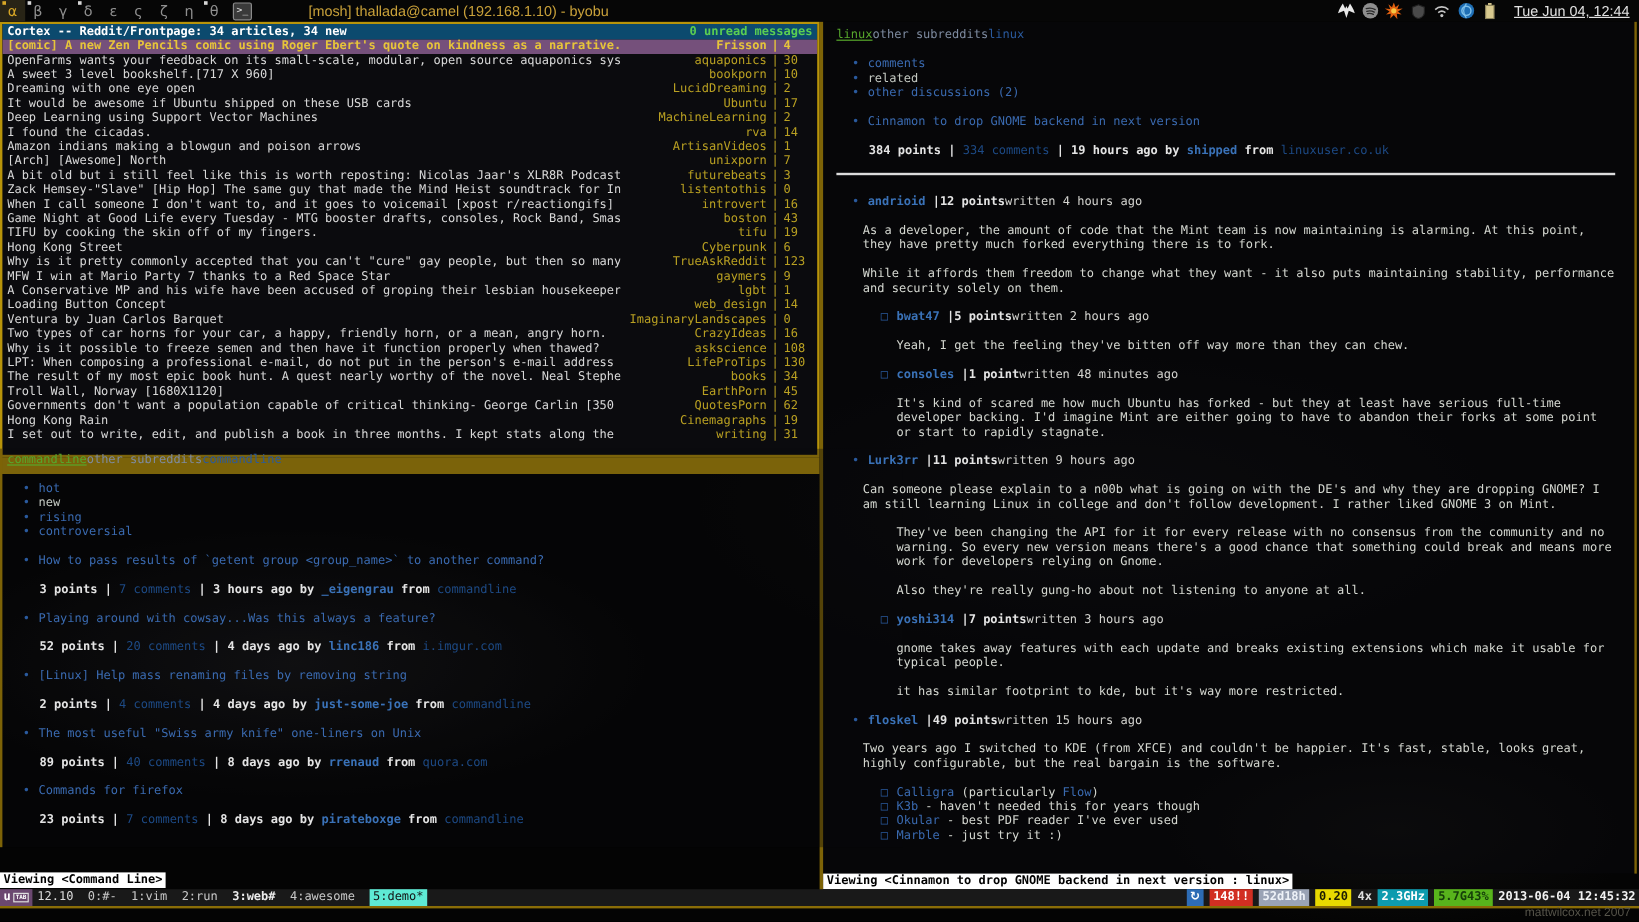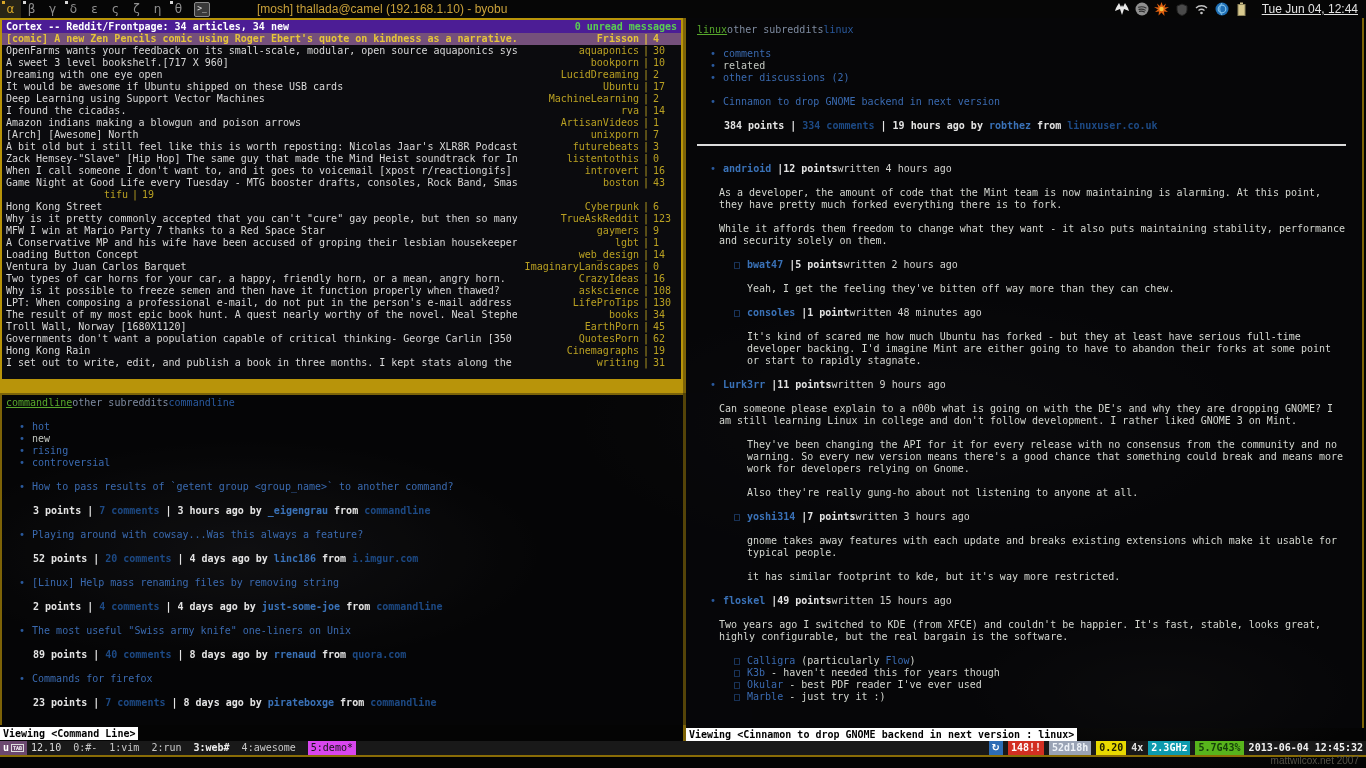--- a/index.html
+++ b/index.html
@@ -21,51 +21,51 @@
   .tag.active .sq{background:#d8a726;}
   .taskicon{width:14px;height:13px;margin-left:5px;background:#3a3a3a;border:1px solid #8a8a8a;border-radius:2px;
     color:#e0e0e0;font-size:8px;line-height:12px;text-align:center;font-family:"DejaVu Sans Mono",monospace;}
   .wintitle{color:#c9a13a;font-size:12px;margin-left:6px;white-space:nowrap;padding-left:41px;}
   .tray{margin-left:auto;display:flex;align-items:center;gap:4px;}
   .ticon{display:inline-flex;align-items:center;justify-content:center;width:16px;height:15px;}
   .clock{color:#e2e2e2;font-size:12px;margin:0 8px 0 12px;white-space:nowrap;text-decoration:underline;}
   
   .cortex{position:absolute;left:0;top:18px;width:683px;height:363px;box-sizing:border-box;
     border:2px solid #b8940a;background:#0b0b0e;overflow:hidden;}
-  .cortex-header{height:13px;background:#4c1d95;color:#fff;font-weight:bold;font-size:10px;line-height:13px;
+  .cortex-header{height:13px;background:#0c4a6e;color:#fff;font-weight:bold;font-size:10px;line-height:13px;
     display:flex;justify-content:space-between;padding:0 4px;white-space:nowrap;}
   .cortex-header .unread{color:#5ace52;}
   .row{display:flex;height:12px;line-height:12px;font-size:10px;padding:0 4px;white-space:nowrap;cursor:default;}
   .row .t{flex:1;color:#d8d8d8;overflow:hidden;}
   .row .s{width:122px;text-align:right;color:#b9a022;overflow:hidden;}
   .row .sep{width:14px;text-align:center;color:#b9a022;}
   .row .c{width:24px;color:#b9a022;}
   .row.selected{background:#75507b;}
   .row.selected .t,.row.selected .s,.row.selected .sep,.row.selected .c{color:#e7c53a;font-weight:bold;}
   .goldbar{position:absolute;left:0;top:381px;width:683px;height:14px;background:#b8940a;}
   
   .pane{font-size:10px;line-height:12px;color:#cfd2cc;}
-  .clpane{position:absolute;left:0;top:393px;width:752px;height:332px;box-sizing:border-box;
+  .clpane{position:absolute;left:0;top:374px;width:752px;height:332px;box-sizing:border-box;
     padding:4px 4px 0 4px;overflow:hidden;border-left:2px solid #7d6307;background:rgba(8,8,12,.35);}
   .rxpane{position:absolute;left:686px;top:18px;width:678px;height:710px;box-sizing:border-box;
     padding:6px 10px 0 11px;overflow:hidden;border-right:2px solid #7d6307;background:rgba(8,8,12,.5);}
   .vdiv{position:absolute;left:683px;top:18px;width:3px;height:737px;background:#7d6307;}
   .bc{margin-bottom:12px;white-space:nowrap;}
   .bc1{color:#57a82c;text-decoration:underline;cursor:pointer;}
   .bc2{color:#7e8ba0;}
   .bc3{color:#2a5a9e;cursor:pointer;}
   .navblock{margin-bottom:12px;}
   .navline{padding-left:13px;cursor:pointer;}
   .bull{color:#2a5a9e;margin-right:7px;}
   .lnk{color:#3a6ab0;cursor:pointer;}
   .lnk.visited{color:#c3c8c1;}
   .dlnk{color:#1d4a85;cursor:pointer;}
   .ptitle{padding-left:13px;margin-bottom:12px;white-space:nowrap;}
   .pmeta{padding-left:27px;margin-bottom:12px;white-space:nowrap;color:#e4e4e4;font-weight:bold;}
-  .pmeta .dlnk{font-weight:bold;text-align:right;}
+  .pmeta .dlnk{font-weight:normal;text-align:right;}
   .pmeta .author{color:#3a72b8;font-weight:bold;cursor:pointer;}
   .hrline{height:2px;background:#dcdcdc;margin:5px 6px 17px 0;}
   .comment .chead{margin-bottom:12px;white-space:nowrap;}
   .comment.d0 .chead{padding-left:13px;}
   .comment.d1 .chead{padding-left:37px;}
   .comment .author{color:#3a72b8;font-weight:bold;cursor:pointer;}
   .comment .pts{color:#e4e4e4;font-weight:bold;}
   .comment .wr{color:#d4d4d0;}
   .cpara{margin-bottom:12px;color:#d4d7d0;}
   .comment.d0 .cpara{padding-left:22px;padding-right:4px;}
@@ -77,21 +77,21 @@
     font-weight:bold;white-space:nowrap;}
   .viewL{left:0;top:727px;}
   .viewR{left:686px;top:728px;}
   .sbar{position:absolute;left:0;top:741px;width:1366px;height:14px;background:#191919;
     display:flex;align-items:center;font-size:10px;line-height:14px;color:#c9c9c9;z-index:4;}
   .ulogo{display:inline-flex;align-items:center;background:#6b4870;color:#fff;padding:0 3px;height:14px;font-weight:bold;}
   .ubadge{display:inline-block;border:1px solid #ddd;font-size:5px;line-height:6px;padding:0 1px;margin-left:2px;color:#fff;}
   .release{margin-left:4px;color:#dcdcdc;}
   .win{margin-left:12px;cursor:pointer;}
   .win.wb{font-weight:bold;color:#ececec;}
-  .win.wactive{background:#d946ef;color:#141414;padding:0 3px;margin-left:12px;}
+  .win.wactive{background:#5eead4;color:#141414;padding:0 3px;margin-left:12px;}
   .stats{margin-left:auto;display:flex;align-items:center;gap:5px;padding-right:3px;}
   .stat{padding:0 3px;font-weight:bold;white-space:nowrap;}
   .st-icon{background:#2d6cb5;color:#fff;font-family:"DejaVu Sans",sans-serif;}
   .st-red{background:#d22f22;color:#fff;}
   .st-upt{background:#9aa3b5;color:#eef2f8;}
   .st-load{background:#e8d900;color:#1d1d00;}
   .st-plain{background:none;color:#e0e0e0;padding:0;}
   .st-cpu{background:#0d9bae;color:#fff;}
   .st-mem{background:#58b41c;color:#16400a;}
   .st-date{background:none;color:#f2f2f2;padding:0;}
@@ -242,20 +242,21 @@
           <span class="sep">|</span>
           <span class="c">16</span>
         </div>
         <div class="row">
           <span class="t">Game Night at Good Life every Tuesday - MTG booster drafts, consoles, Rock Band, Smash ...</span>
           <span class="s">boston</span>
           <span class="sep">|</span>
           <span class="c">43</span>
         </div>
         <div class="row">
+          <span class="t">TIFU by cooking the skin off of my fingers.</span>
           <span class="s">tifu</span>
           <span class="sep">|</span>
           <span class="c">19</span>
         </div>
         <div class="row">
           <span class="t">Hong Kong Street</span>
           <span class="s">Cyberpunk</span>
           <span class="sep">|</span>
           <span class="c">6</span>
         </div>
@@ -370,21 +371,21 @@
     <div class="bc">
       <span class="bc1">linux</span><span class="bc2">other subreddits</span><span class="bc3">linux</span>
     </div>
     <div class="navblock" id="rx-nav">
         <div class="navline"><span class="bull">•</span><span class="lnk">comments</span></div>
         <div class="navline"><span class="bull">•</span><span class="lnk visited">related</span></div>
         <div class="navline"><span class="bull">•</span><span class="lnk">other discussions (2)</span></div>
       </div>
     <div id="rx-post">
         <div class="ptitle"><span class="bull">•</span><span class="lnk">Cinnamon to drop GNOME backend in next version</span></div>
-        <div class="pmeta"><span>384 points</span><span> | </span><span class="dlnk">334 comments</span><span> | </span><span>19 hours ago</span><span> by </span><span class="author">robthez</span><span> from </span><span class="dlnk">linuxuser.co.uk</span></div>
+        <div class="pmeta"><span>384 points</span><span> | </span><span class="dlnk">334 comments</span><span> | </span><span>19 hours ago</span><span> by </span><span class="author">shipped</span><span> from </span><span class="dlnk">linuxuser.co.uk</span></div>
       </div>
     <div class="hrline"></div>
     <div id="rx-comments">
         <div class="comment d0">
           <div class="chead"><span class="bull">•</span><a class="author">andrioid</a><span class="pts"> |12 points</span><span class="wr">written 4 hours ago</span></div>
           <div class="cpara">As a developer, the amount of code that the Mint team is now maintaining is alarming. At this point, they have pretty much forked everything there is to fork.</div>
           <div class="cpara">While it affords them freedom to change what they want - it also puts maintaining stability, performance and security solely on them.</div>
         </div>
         <div class="comment d1">
           <div class="chead"><span class="bull">□</span><a class="author">bwat47</a><span class="pts"> |5 points</span><span class="wr">written 2 hours ago</span></div>

